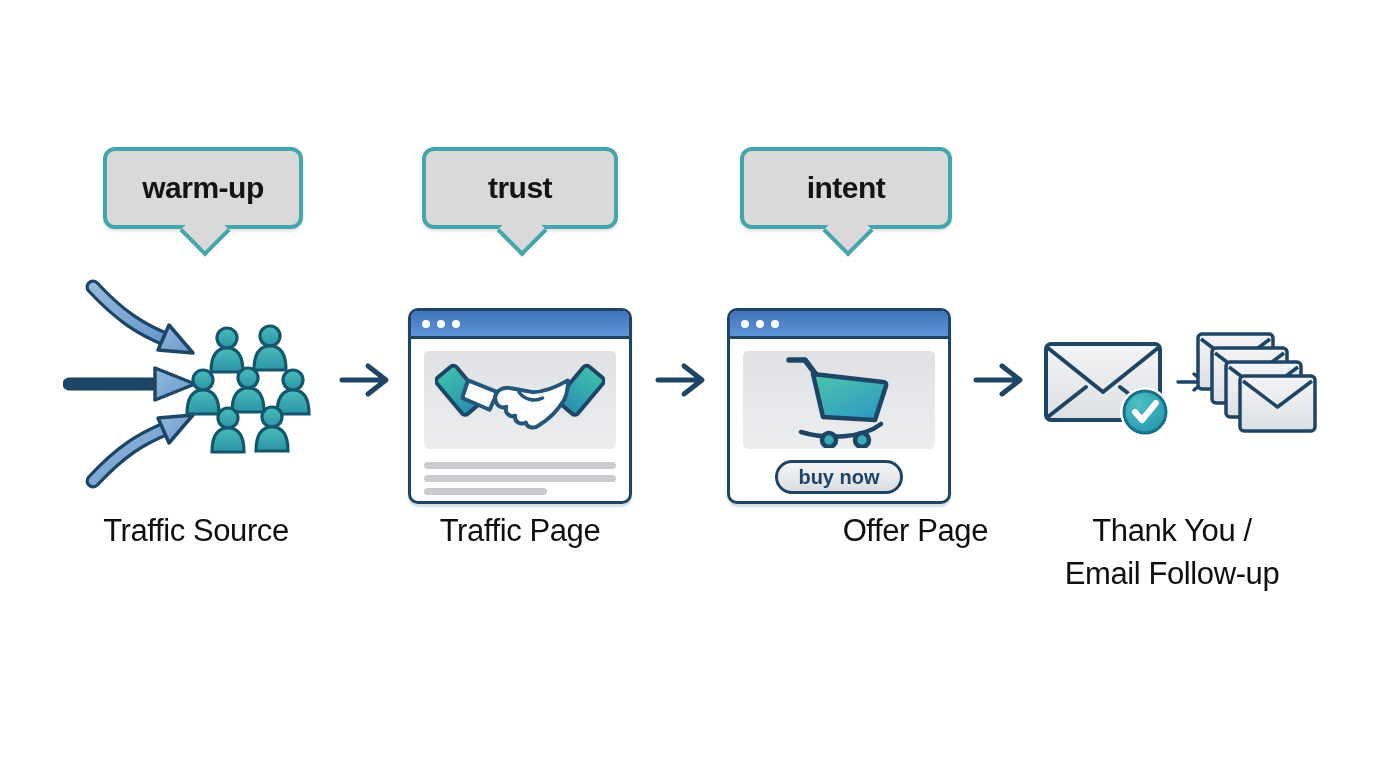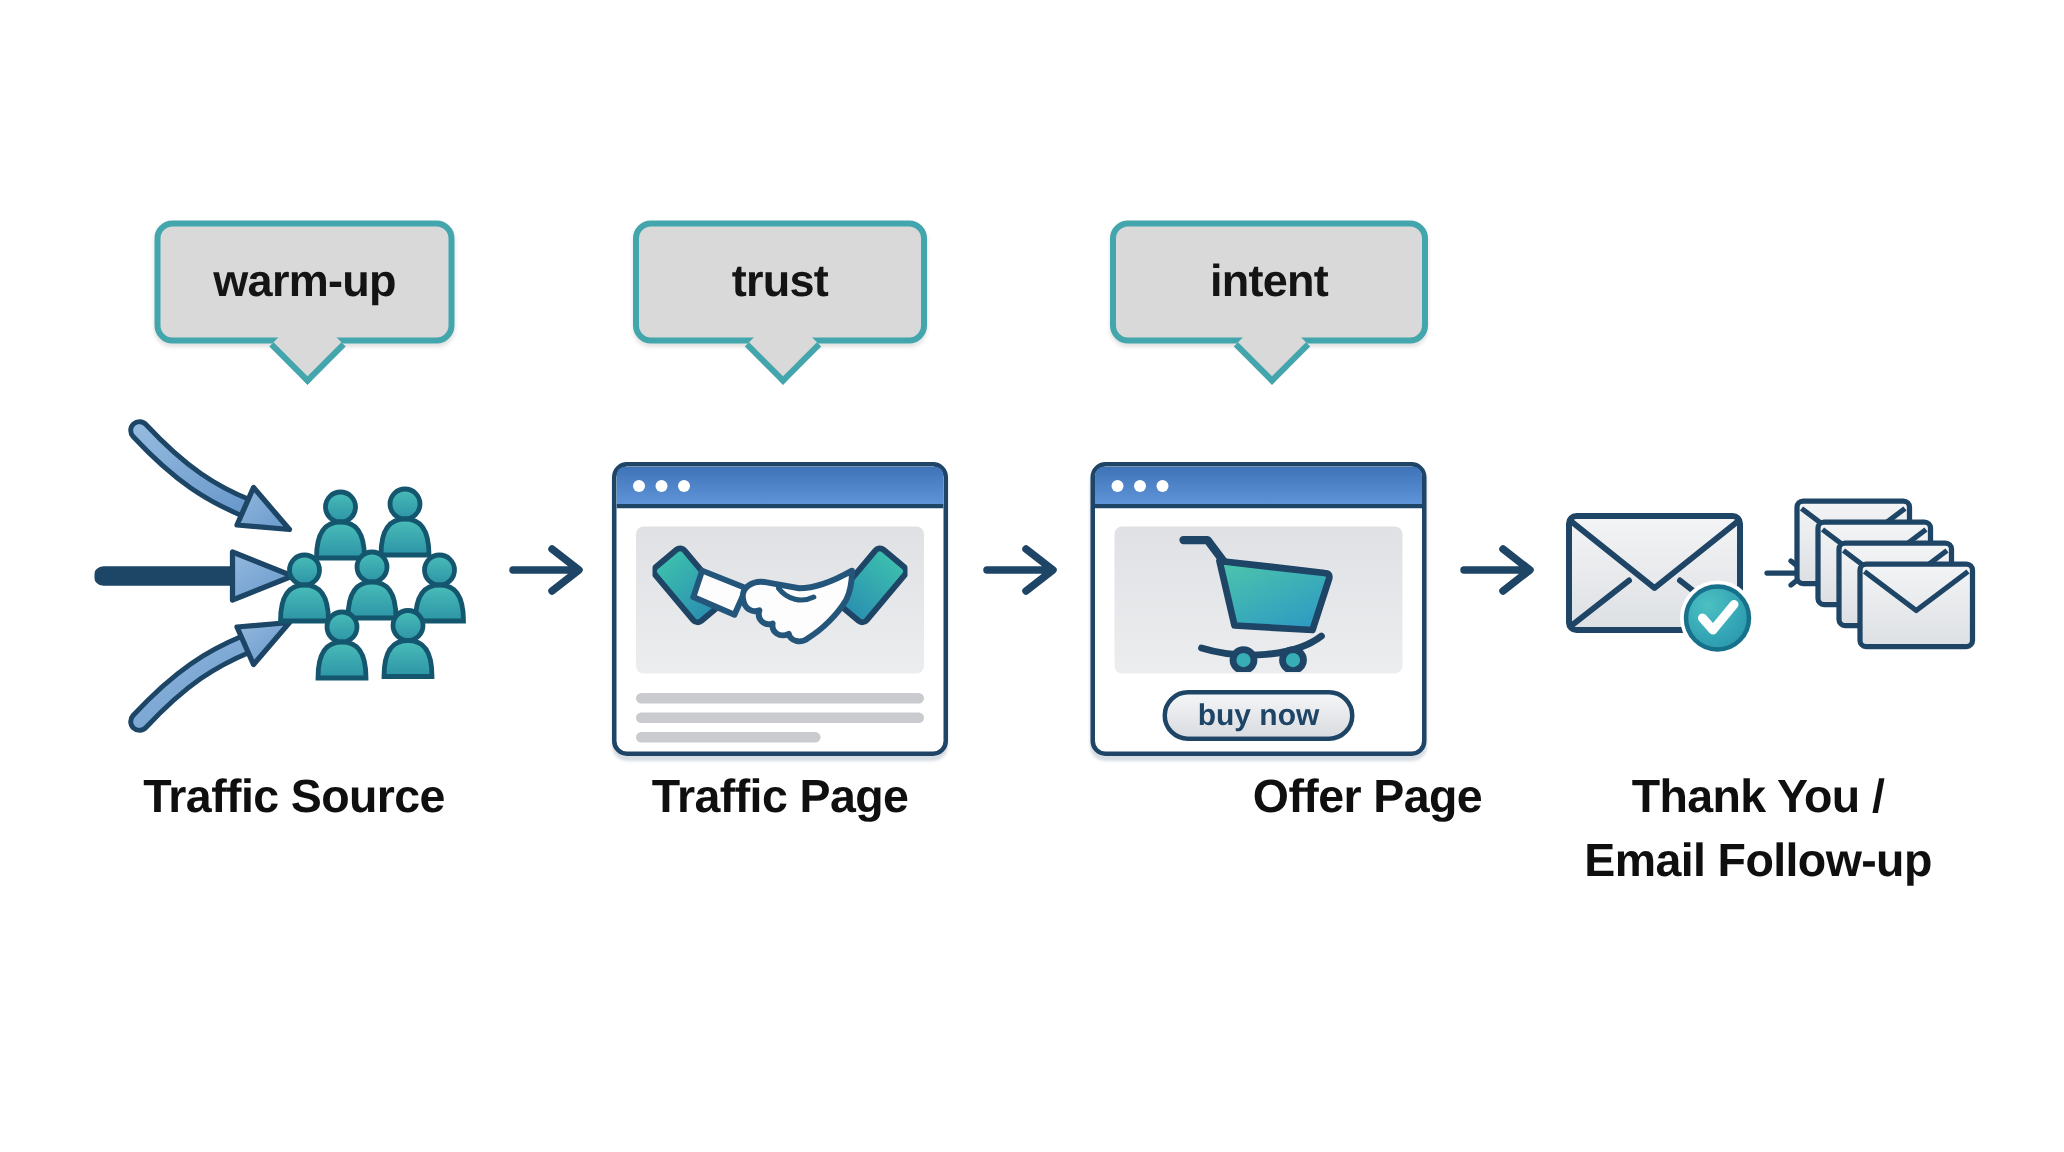--- a/index.html
+++ b/index.html
@@ -46,21 +46,21 @@
   .cta{
     margin:11px auto 0;width:128px;height:34px;box-sizing:border-box;
     border:3.5px solid #1e4566;border-radius:18px;
     background:linear-gradient(180deg,#f4f5f7,#d9dce0);
     color:#1e4566;font-weight:700;font-size:20px;
     display:flex;align-items:center;justify-content:center;
   }
   
   .stage-label{
     position:absolute;top:510px;width:300px;text-align:center;
-    font-size:31px;font-weight:700;color:#0f0f0f;letter-spacing:-0.4px;line-height:1.38;
+    font-size:31px;font-weight:400;color:#0f0f0f;letter-spacing:-0.4px;line-height:1.38;
   }
   .stage-label.wrap{width:240px;}
   .abs{position:absolute;}
 </style>
 </head>
 <body>
 
 <div class="canvas">
 
   <div class="bubble" style="left:422px;width:196px;">

